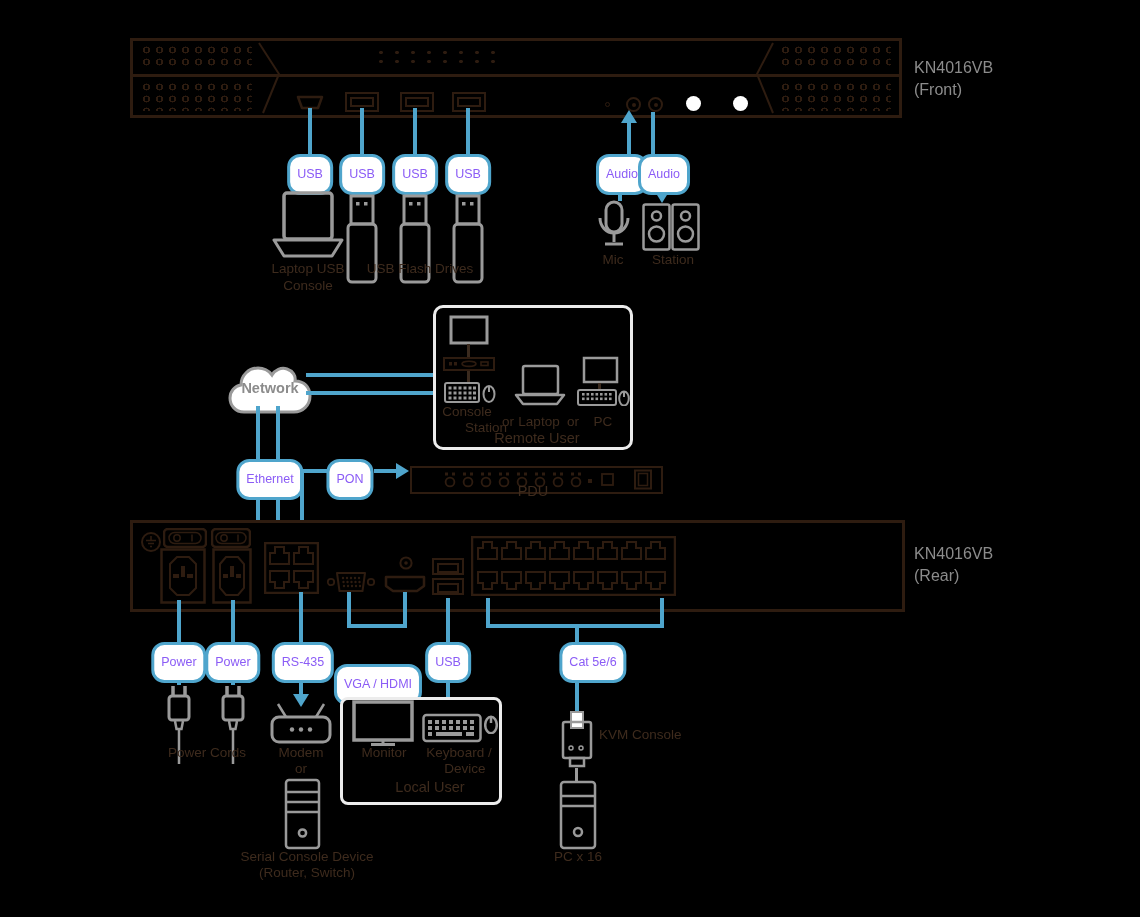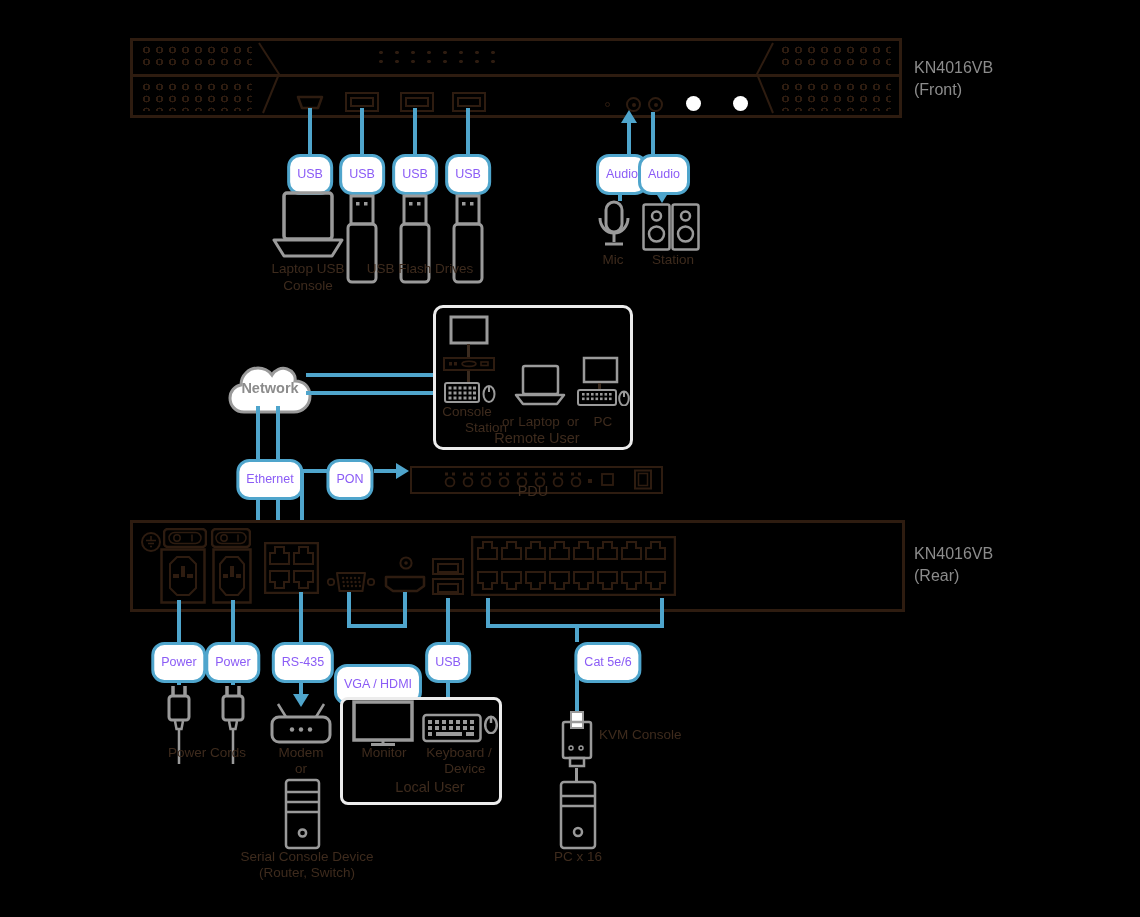--- a/index.html
+++ b/index.html
@@ -395,21 +395,21 @@
 <div class="vline" style="left:660px;top:598px;height:30px"></div>
 <div class="hline" style="left:486px;top:624px;width:178px"></div>
 <div class="vline" style="left:575px;top:628px;height:14px"></div>
 <div class="vline" style="left:575px;top:664px;height:48px"></div>
 
 <div class="pill" style="left:179px;top:642px">Power</div>
 <div class="pill" style="left:233px;top:642px">Power</div>
 <div class="pill" style="left:303px;top:642px">RS-435</div>
 <div class="pill" style="left:378px;top:664px">VGA / HDMI</div>
 <div class="pill" style="left:448px;top:642px">USB</div>
-<div class="pill" style="left:608px;top:642px">Cat 5e/6</div>
+<div class="pill" style="left:593px;top:642px">Cat 5e/6</div>
 
 <svg class="abs" style="left:163px;top:684px" width="32" height="84">
   <path d="M10,2 V12 M22,2 V12" stroke="#9A9A9A" stroke-width="3.5" fill="none"></path>
   <rect x="6" y="12" width="20" height="24" rx="3" fill="none" stroke="#9A9A9A" stroke-width="3"></rect>
   <path d="M12,37 L13.5,45 H18.5 L20,37 M16,45 V80" fill="none" stroke="#9A9A9A" stroke-width="2.5"></path>
 </svg>
 <svg class="abs" style="left:217px;top:684px" width="32" height="84">
   <path d="M10,2 V12 M22,2 V12" stroke="#9A9A9A" stroke-width="3.5" fill="none"></path>
   <rect x="6" y="12" width="20" height="24" rx="3" fill="none" stroke="#9A9A9A" stroke-width="3"></rect>
   <path d="M12,37 L13.5,45 H18.5 L20,37 M16,45 V80" fill="none" stroke="#9A9A9A" stroke-width="2.5"></path>

